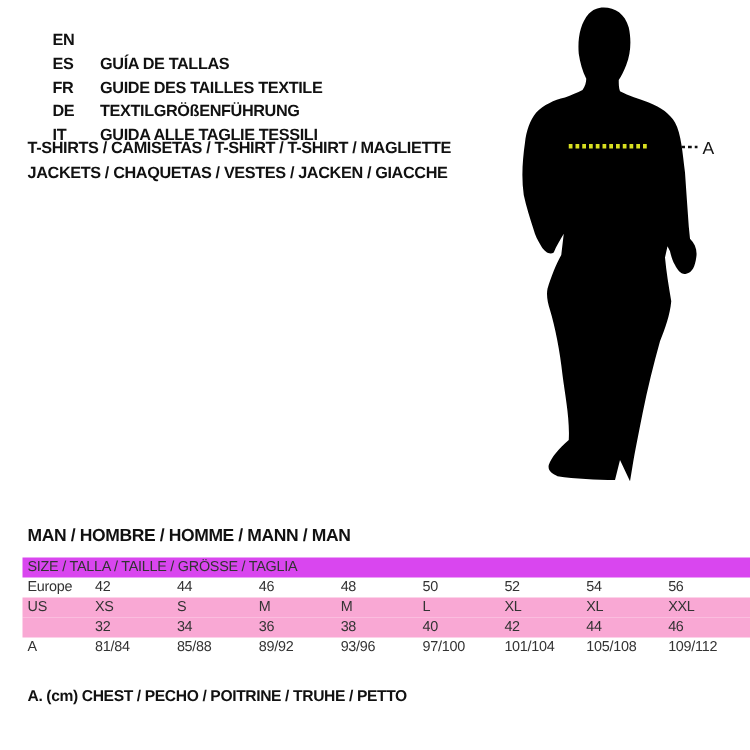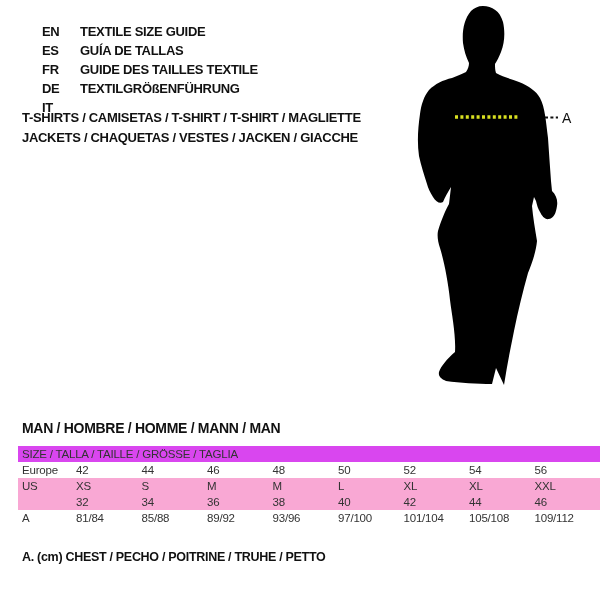--- a/index.html
+++ b/index.html
@@ -107,36 +107,36 @@
     font-size: 14px;
     fill: #111;
   }
 </style>
 </head>
 <body>
 
 <div class="abs lang-list">
   <div class="lang-row">
     <span class="lang-code">EN</span>
-    <span class="lang-label">TEXTILE SIZE GUIDE</span>
   </div>
   <div class="lang-row">
     <span class="lang-code">ES</span>
     <span class="lang-label">GUÍA DE TALLAS</span>
   </div>
   <div class="lang-row">
     <span class="lang-code">FR</span>
     <span class="lang-label">GUIDE DES TAILLES TEXTILE</span>
   </div>
   <div class="lang-row">
     <span class="lang-code">DE</span>
     <span class="lang-label">TEXTILGRÖßENFÜHRUNG</span>
   </div>
   <div class="lang-row">
     <span class="lang-code">IT</span>
+    <span class="lang-label">GUIDA ALLE TAGLIE TESSILI</span>
   </div>
 </div>
 
 <div class="abs category-block">
   <div class="category-line">T-SHIRTS / CAMISETAS / T-SHIRT / T-SHIRT / MAGLIETTE</div>
   <div class="category-line">JACKETS / CHAQUETAS / VESTES / JACKEN / GIACCHE</div>
 </div>
 
 <div class="abs figure-wrap">
   <svg width="200" height="420" viewBox="0 0 200 420" xmlns="http://www.w3.org/2000/svg">

